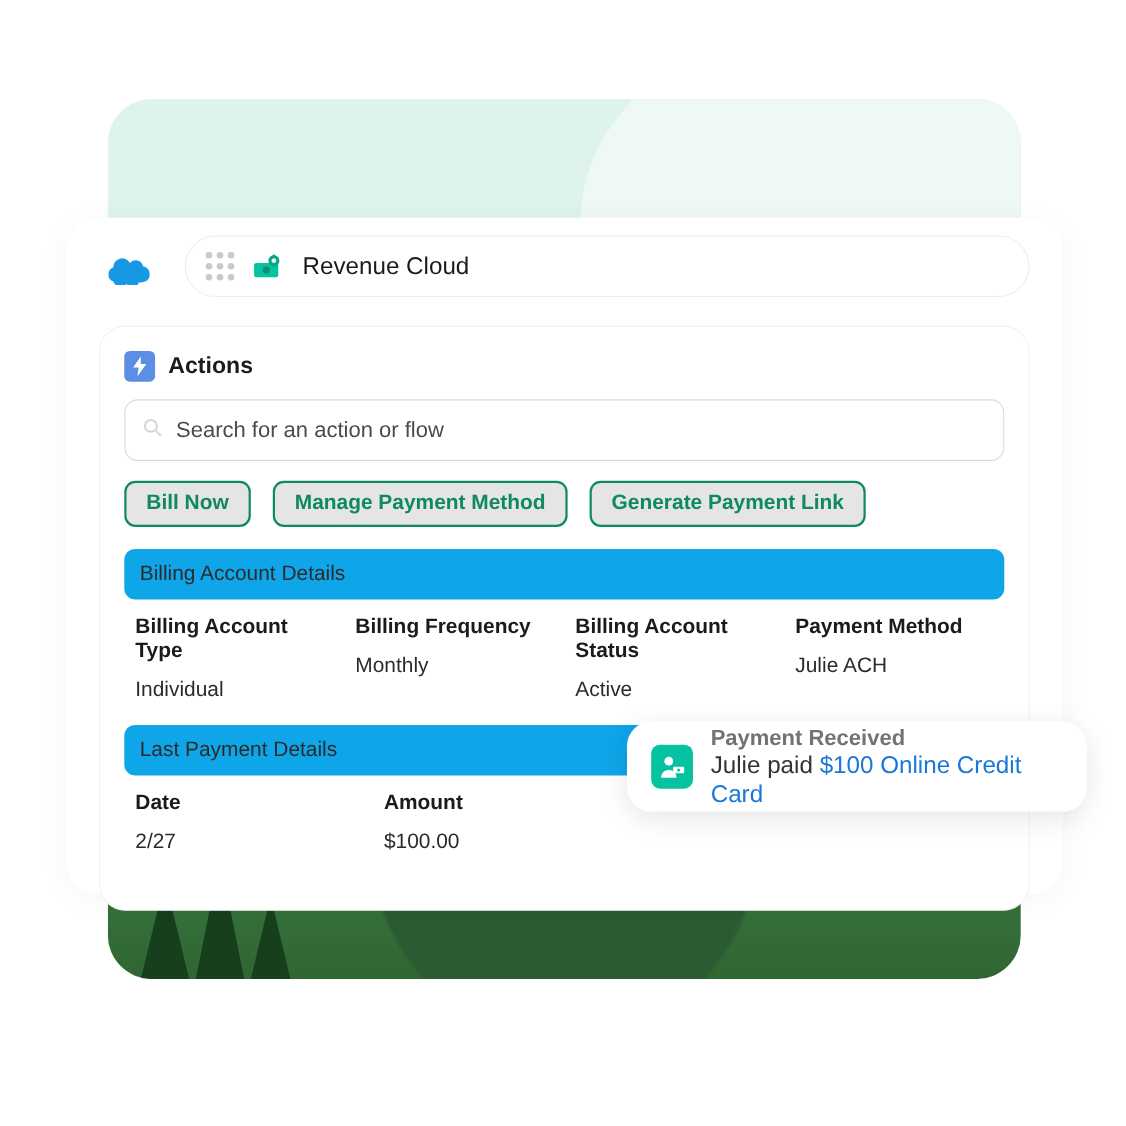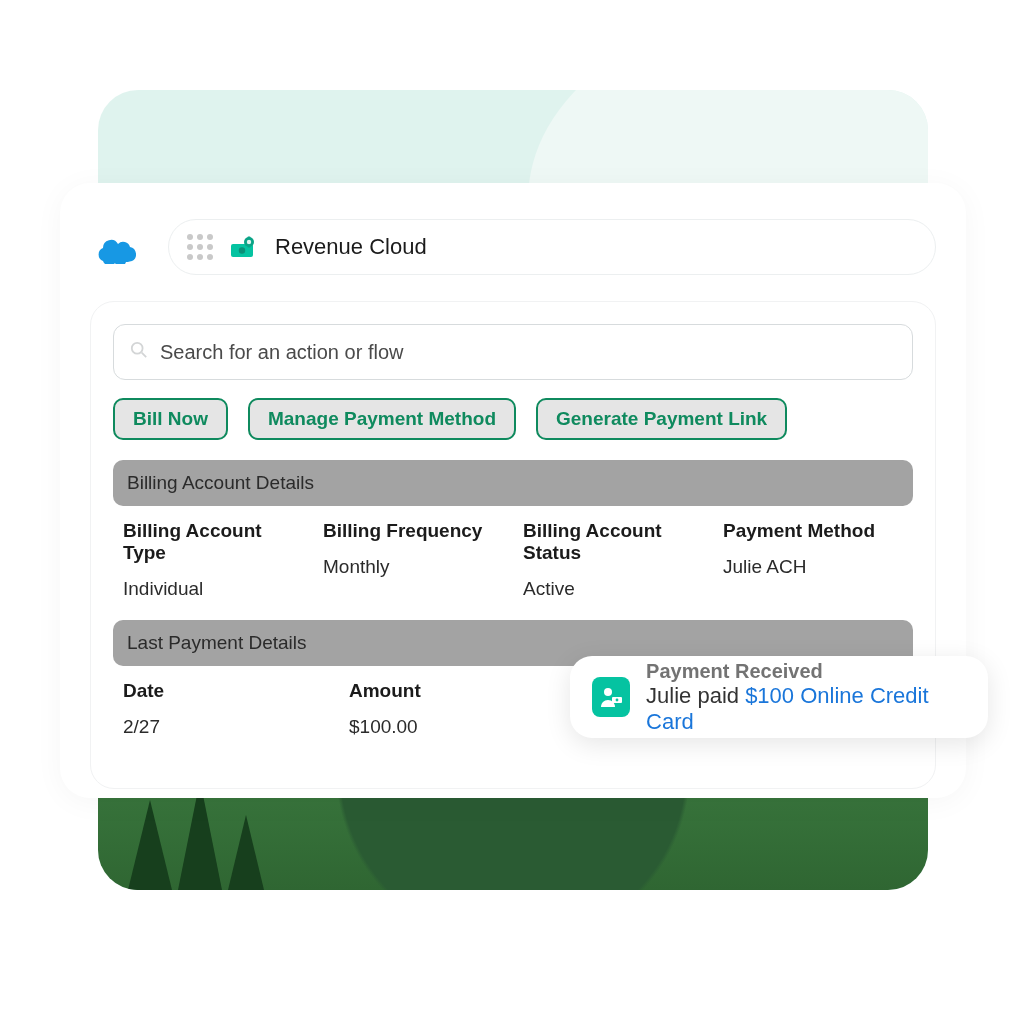--- a/index.html
+++ b/index.html
@@ -48,26 +48,26 @@
   .tree3 {
     position: absolute; bottom: 0; left: 130px;
     border-left: 18px solid transparent;
     border-right: 18px solid transparent;
     border-bottom: 75px solid #173f1d;
   }
 
   
   .main-card {
     position: absolute;
-    left: 60px; top: 183px;
+    left: 60px; top: 198px;
     width: 906px; height: 615px;
     background: #ffffff;
     border-radius: 30px;
     box-shadow: 0 4px 30px rgba(0,0,0,0.04);
-    padding: 36px 30px;
+    padding: 16px 30px;
   }
 
   
   .header-bar {
     display: flex; align-items: center; gap: 28px;
     margin-bottom: 26px;
   }
   .sf-cloud {
     width: 50px; height: 34px;
     position: relative;
@@ -151,21 +151,21 @@
     border: 2px solid #0f8a5e;
     color: #0f8a5e;
     background: #e5e5e5;
     border-radius: 10px;
     padding: 8px 18px;
     font-size: 19px; font-weight: 700;
     cursor: pointer;
   }
 
   .section-bar {
-    background: #a3a3a3;
+    background: #0ea5e9;
     border-radius: 10px;
     padding: 12px 14px;
     font-size: 19px;
     color: #2b2b2b;
     margin-bottom: 14px;
   }
 
   .grid4 {
     display: flex;
     padding: 0 10px;
@@ -243,20 +243,28 @@
             <rect x="18.8" y="1.5" width="2.4" height="3" fill="#0aa487"></rect>
             <rect x="18.8" y="9.5" width="2.4" height="3" fill="#0aa487"></rect>
           </svg>
         </div>
         <div class="app-title">Revenue Cloud</div>
       </div>
     </div>
 
     <div class="inner">
 
+      <div class="actions-head">
+        <div class="lightning-badge">
+          <svg viewBox="0 0 14 18">
+              <path d="M8 0 L1 10 H6 L5 18 L13 7 H8 Z"></path>
+            </svg>
+        </div>
+        <div class="actions-title">Actions</div>
+      </div>
 
       <div class="search-box">
         <span>
           <svg viewBox="0 0 20 20">
               <circle cx="8" cy="8" r="6"></circle>
               <line x1="13" y1="13" x2="18" y2="18"></line>
             </svg>
         </span>
         <input class="search-input" type="text" placeholder="Search for an action or flow" style="">
       </div>

